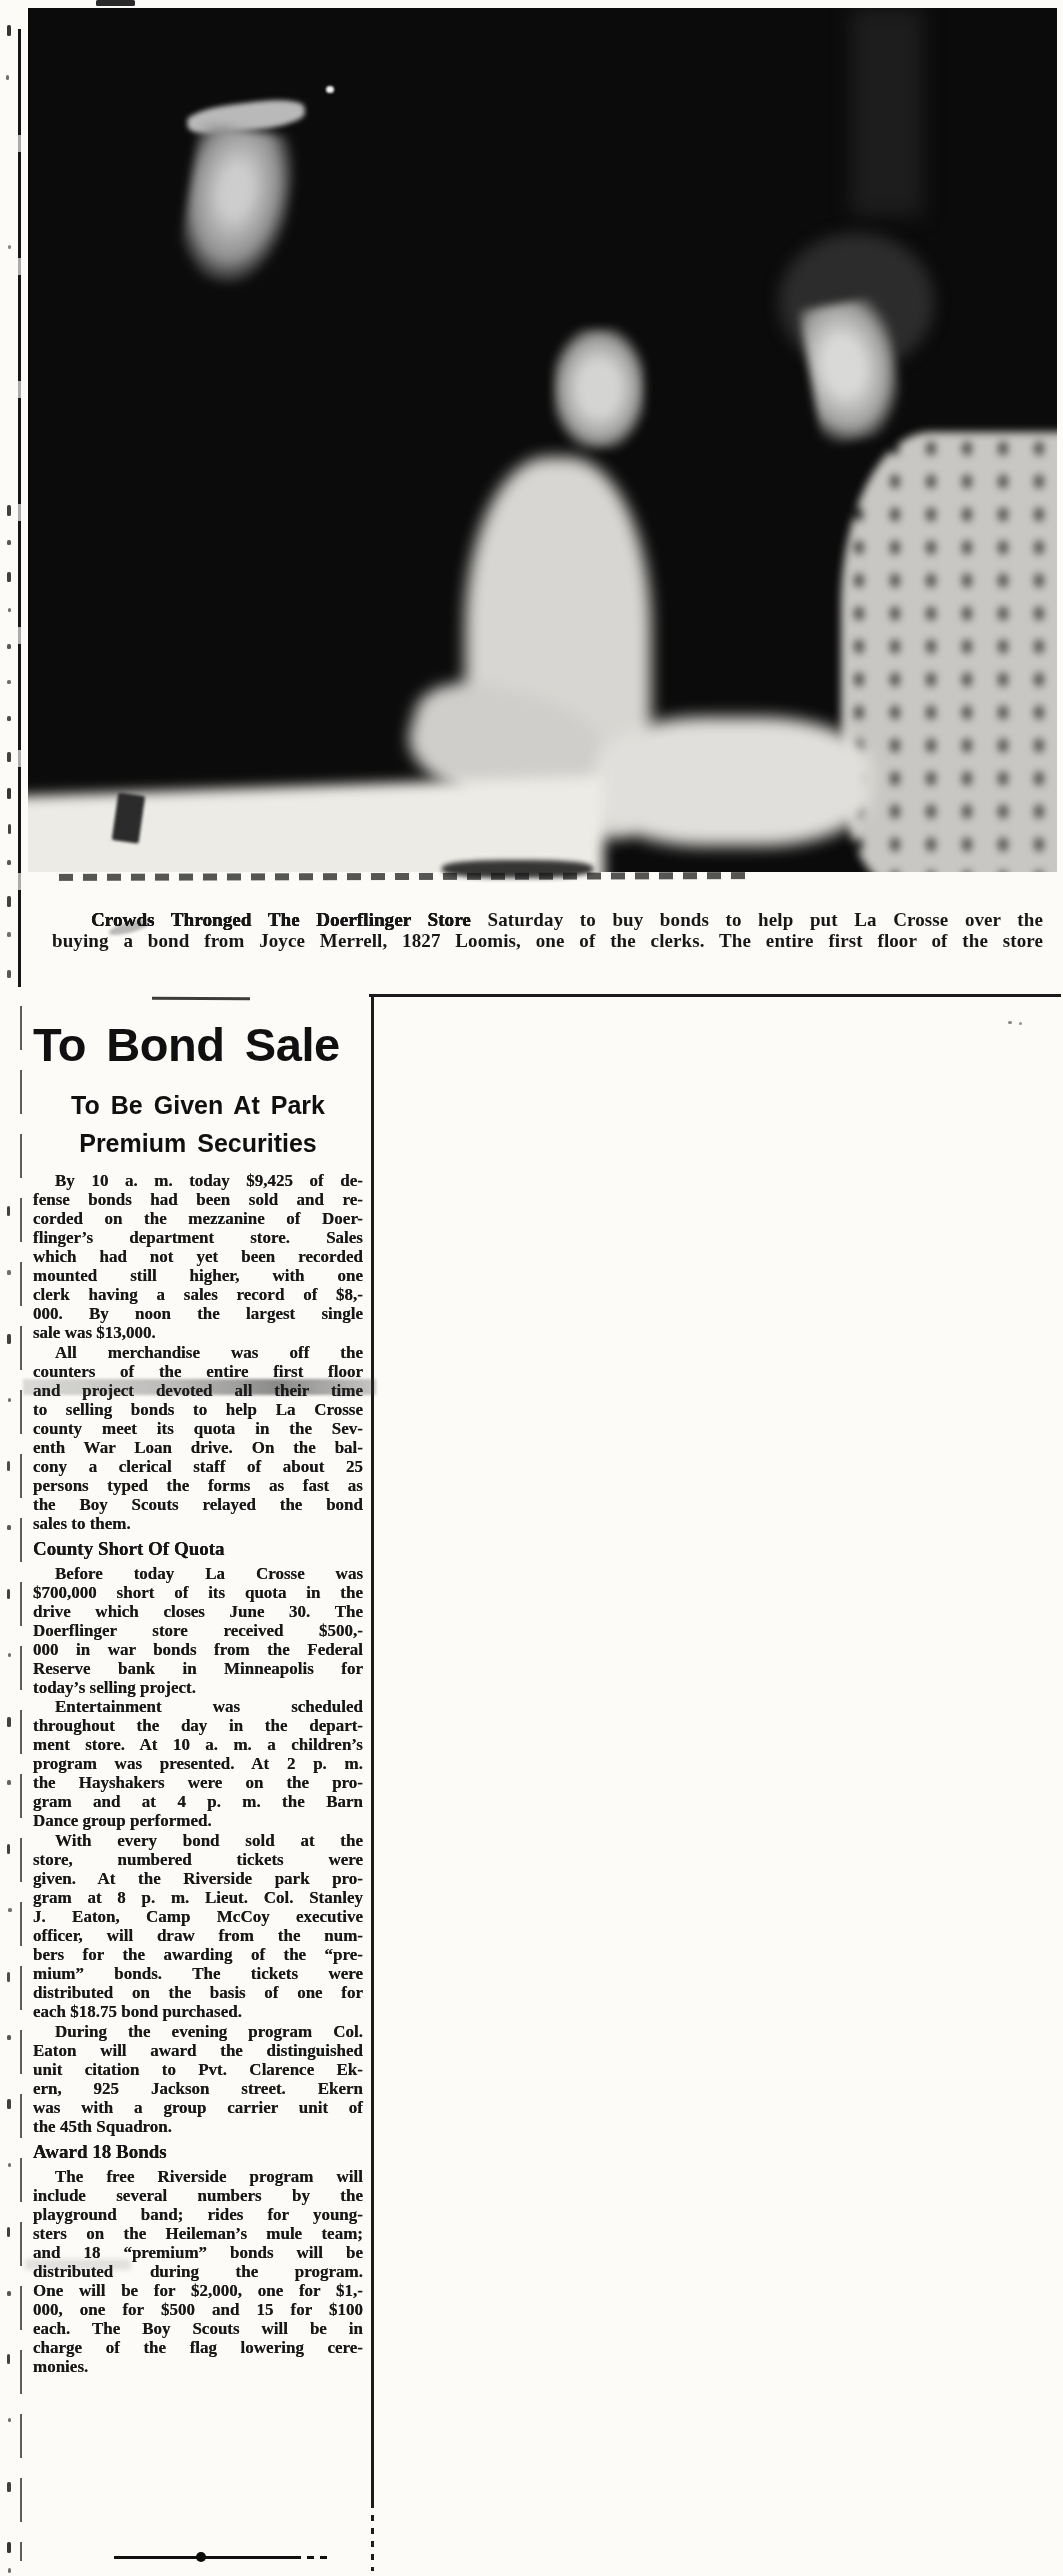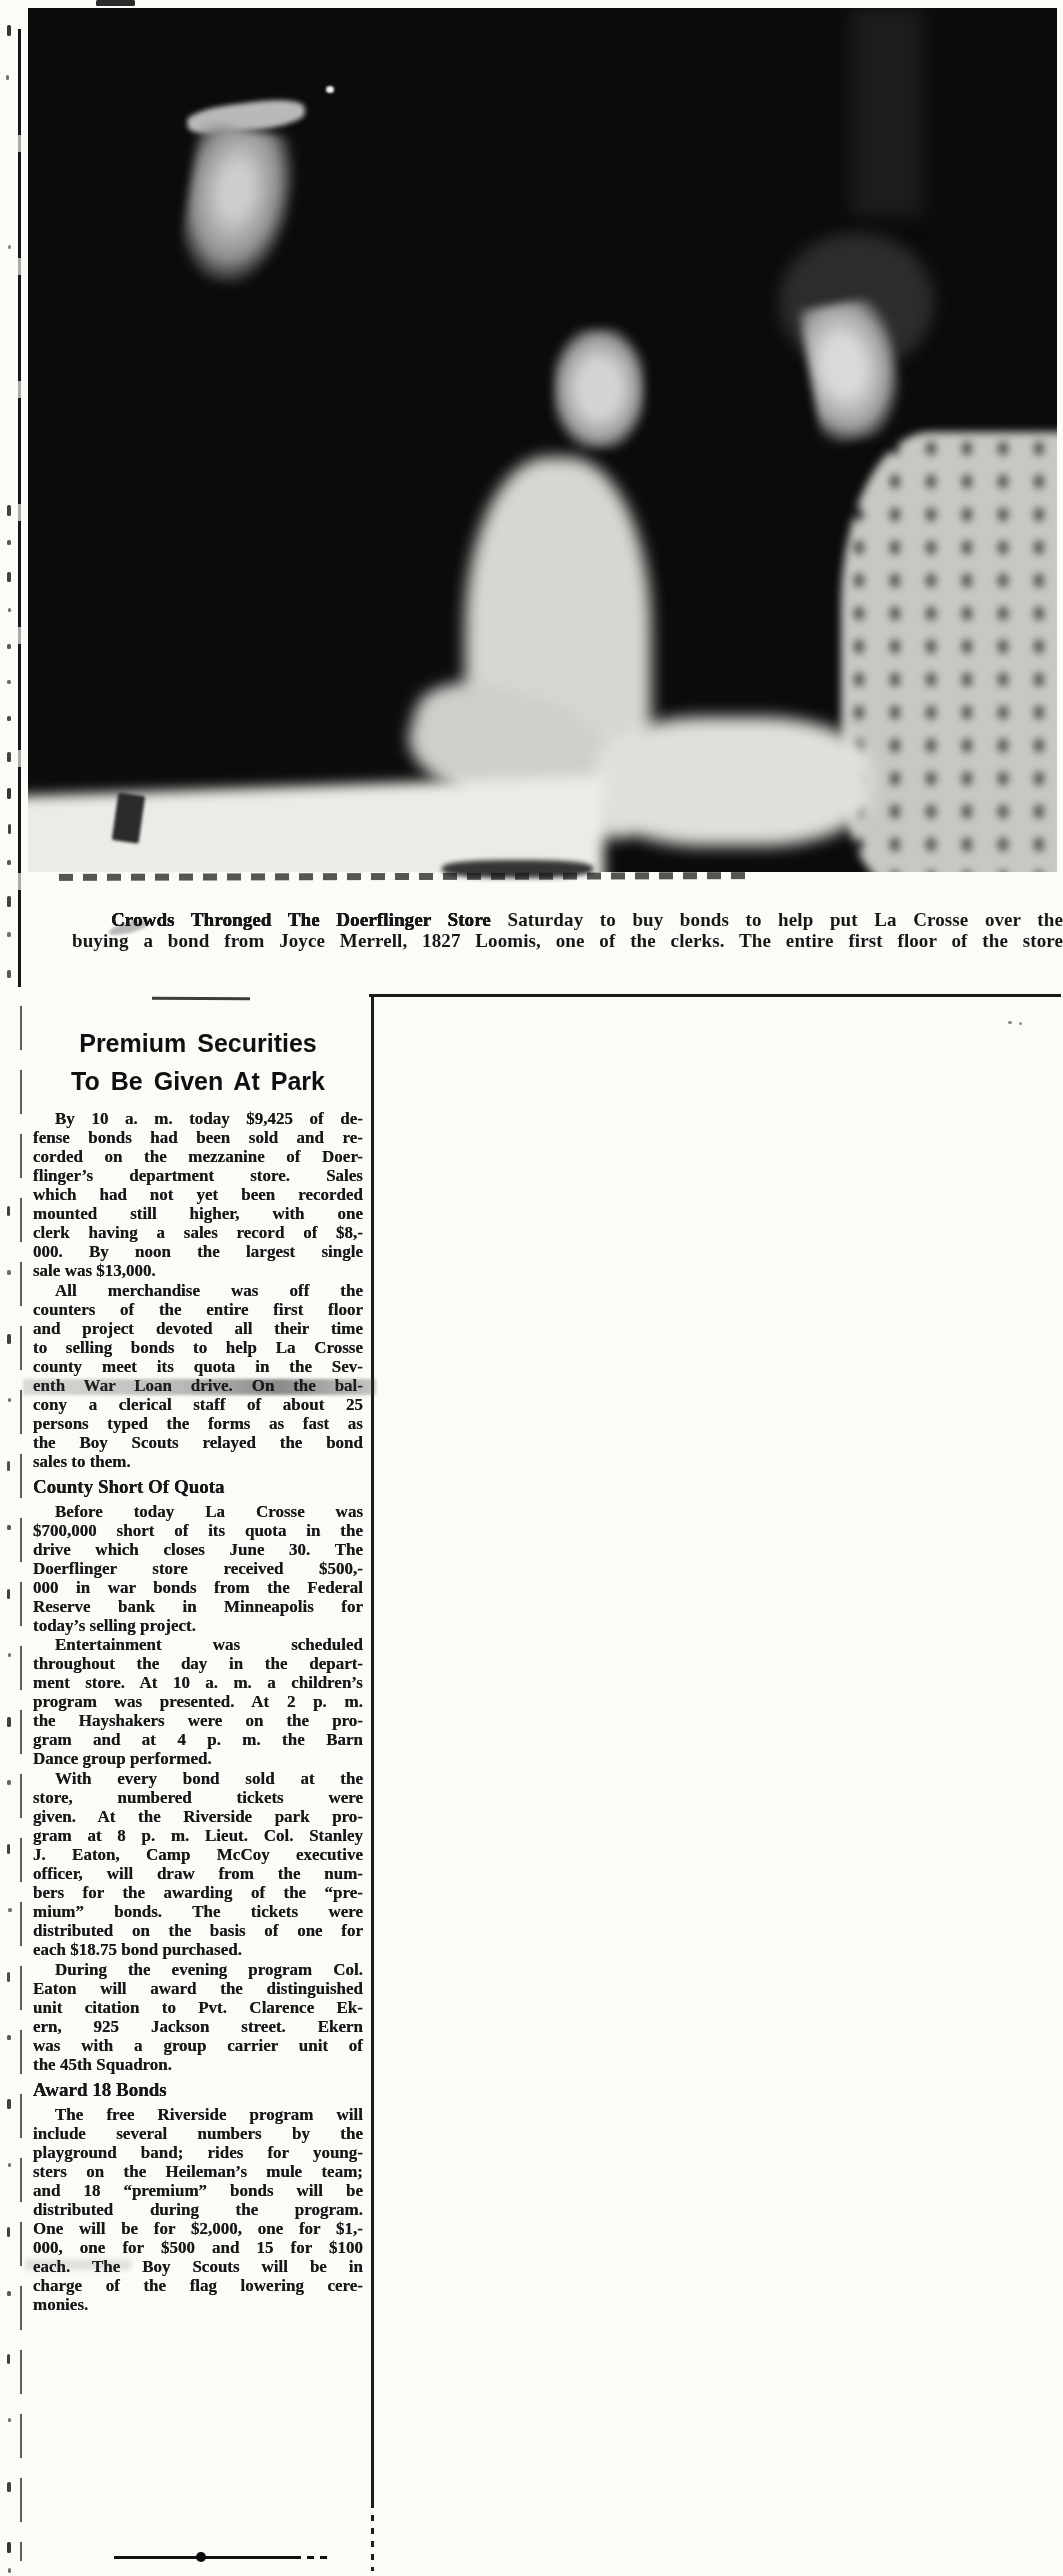--- a/index.html
+++ b/index.html
@@ -40,21 +40,21 @@
     background:repeating-linear-gradient(180deg,#161616 0 106px, rgba(22,22,22,.35) 106px 123px);}
   .photo-bottom-speckle{position:absolute;left:59px;top:873px;width:687px;height:7.4px;opacity:.8;
     background:repeating-linear-gradient(90deg, rgba(20,20,20,.9) 0 14px, rgba(20,20,20,0) 14px 24px);
     transform:rotate(-.15deg);filter:blur(0.3px);}
   .speckle-blob{position:absolute;left:442px;top:860px;width:151px;height:18px;background:#161616;filter:blur(2.5px);opacity:.85;border-radius:40%;}
   .squiggle{position:absolute;left:108px;top:922px;width:41px;height:10.6px;background:#555;opacity:.4;filter:blur(1.6px);border-radius:60% 40% 50% 50%;transform:rotate(-14deg);}
   
   .credit{position:absolute;left:52px;top:885px;width:976px;text-align:right;
     font-size:17.6px;font-weight:700;letter-spacing:0.4px;}
   .caption{position:absolute;left:52px;top:909px;width:991px;
-    font-size:19px;line-height:21px;font-weight:700;letter-spacing:0.1px;margin-left:20px;}
+    font-size:19px;line-height:21px;font-weight:700;letter-spacing:0.1px;}
   .cap-line{text-align:justify;text-align-last:justify;white-space:normal;}
   .cap-line.first{padding-left:39px;}
   .cap-line.last{text-align-last:left;}
   .cap-lead{font-weight:700;text-shadow:0 0 0.5px #000, 0.2px 0 0 #000;}
   
   .rule-right-h{position:absolute;left:369px;top:994px;width:692px;height:2.5px;background:#1a1a1a;}
   .rule-frag{position:absolute;left:152px;top:997px;width:98px;height:3.3px;background:#1a1a1a;opacity:.85;transform:rotate(.3deg);}
   .rule-right-v{position:absolute;left:371px;top:994px;width:2.5px;height:1508px;background:#1b1b1b;}
   .rule-right-v-tail{position:absolute;left:371px;top:2502px;width:2.5px;height:69px;
     background:repeating-linear-gradient(180deg,#1b1b1b 0 5.7px, rgba(0,0,0,0) 5.7px 13px);}
@@ -116,24 +116,25 @@
     </div>
 
   <div class="rule-right-h"></div>
   <div class="rule-frag"></div>
   <div class="rule-right-v"></div>
   <div class="rule-right-v-tail"></div>
   <div class="col-left-rule"></div>
 
   <div class="col">
     <div class="headline">
+      <div>To Bond Sale</div>
     </div>
     <div class="deck">
+      <div>To Be Given At Park</div>
       <div>Premium Securities</div>
-      <div>To Be Given At Park</div>
     </div>
     <div class="body-copy">
         <div class="para">
           <div class="tline first">By 10 a. m. today $9,425 of de-</div>
           <div class="tline">fense bonds had been sold and re-</div>
           <div class="tline">corded on the mezzanine of Doer-</div>
           <div class="tline">flinger’s department store.  Sales</div>
           <div class="tline">which had not yet been recorded</div>
           <div class="tline">mounted still higher, with one</div>
           <div class="tline">clerk having a sales record of $8,-</div>

